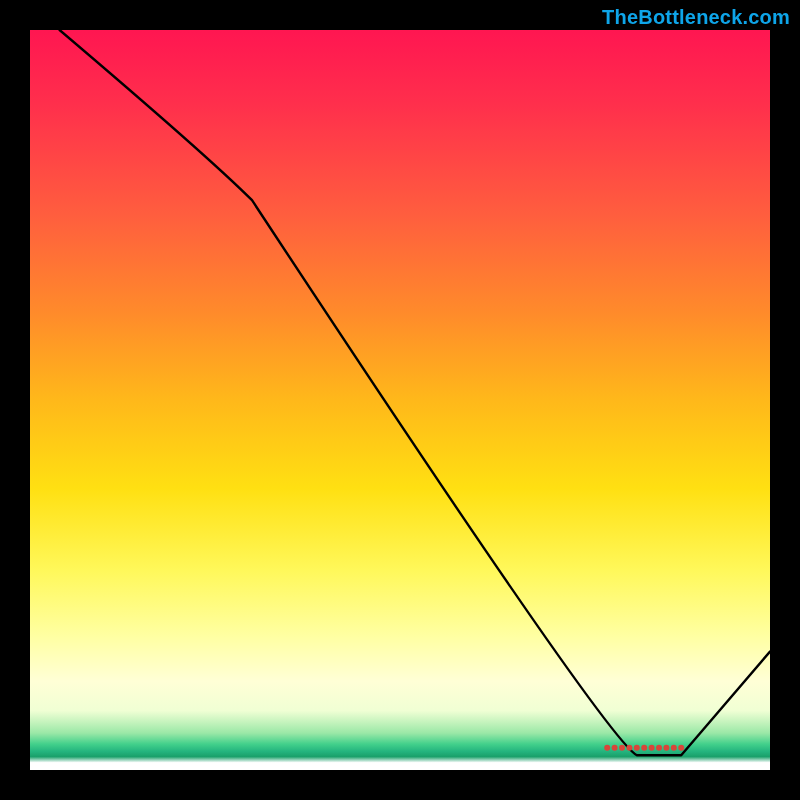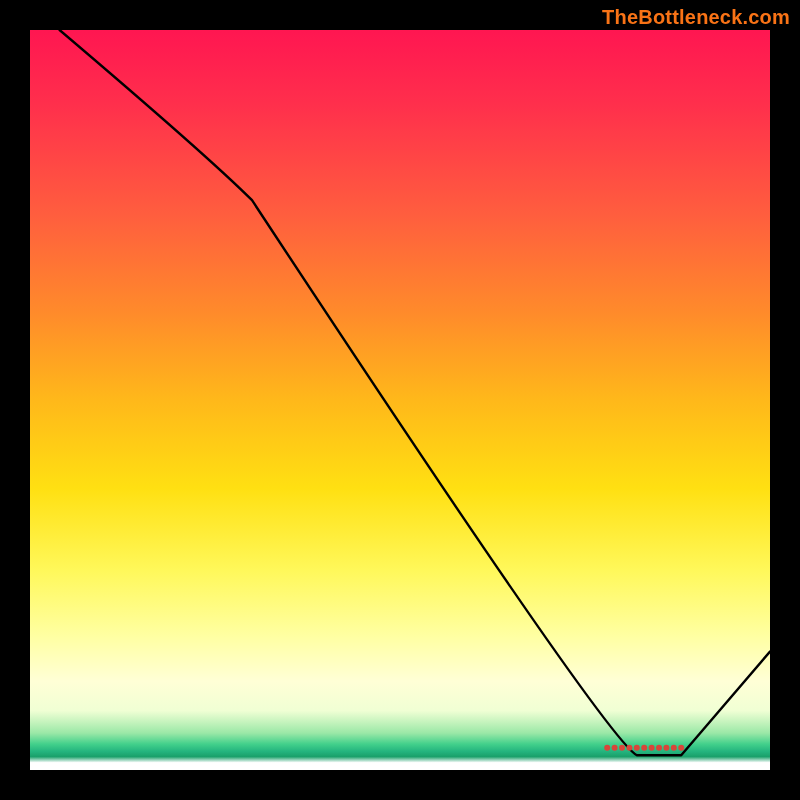--- a/index.html
+++ b/index.html
@@ -14,21 +14,21 @@
   .frame {
     position: relative;
     width: 800px;
     height: 800px;
     background: #000;
   }
   .watermark {
     position: absolute;
     top: 6px;
     right: 10px;
-    color: #f97316;
+    color: #0ea5e9;
     font-size: 20px;
     font-weight: 600;
     letter-spacing: 0.2px;
     user-select: none;
   }
   
   .plot {
     position: absolute;
     left: 30px;
     top: 30px;

